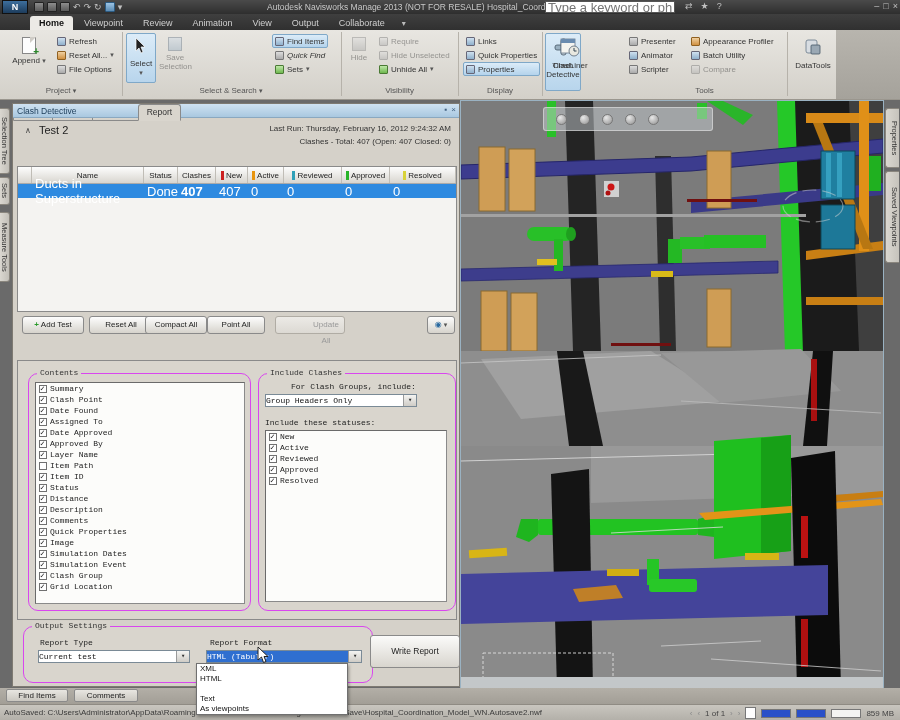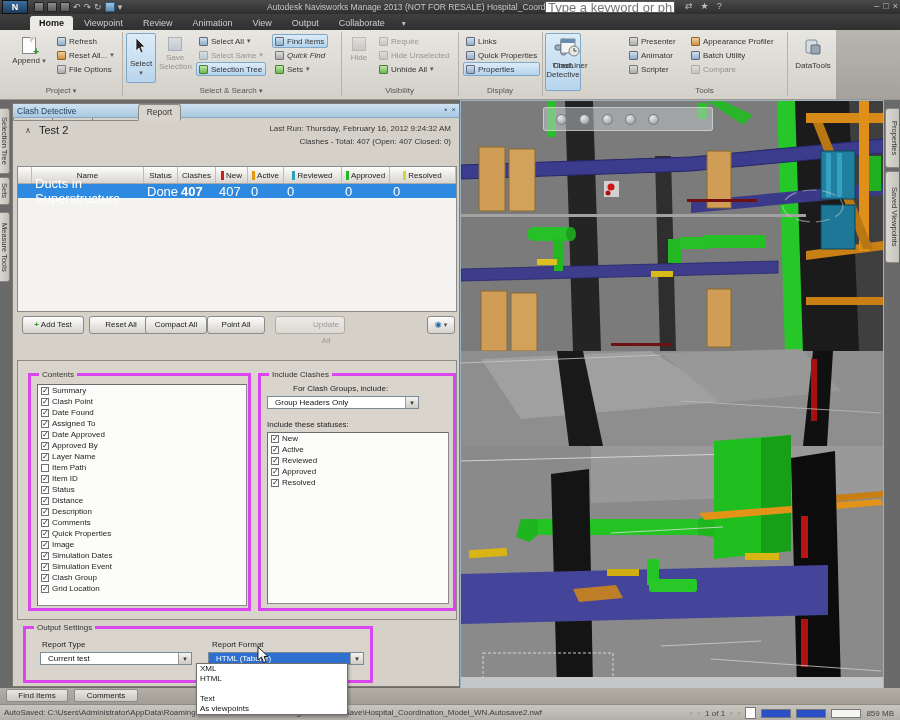--- a/index.html
+++ b/index.html
@@ -70,29 +70,29 @@
   .btn { position:absolute; height:18px; background:linear-gradient(#fdfdfd,#d6d3cc); border:1px solid #8a8a8a; border-radius:3px; font-size:8px; color:#222; text-align:center; line-height:16px; }
   .btn.dis { color:#999; background:linear-gradient(#eceae6,#dcd9d3); border-color:#b0aca4; }
   .btn .bplus { color:#2a9a2a; font-weight:bold; margin-right:2px; }
 
   .cp-tabs { left:16px; top:240px; display:flex; }
   .cptab { height:17px; padding:2px 8px; font-size:8.5px; background:linear-gradient(#f2f1ee,#d4d1ca); border:1px solid #8a8a8a; border-radius:3px 3px 0 0; margin-right:-1px; color:#333; }
   .cptab.active { background:#d9d5cd; border-bottom-color:#d9d5cd; position:relative; z-index:2; }
 
   .tabpage { left:4px; top:256px; width:440px; height:260px; background:#d9d5cd; border:1px solid #8a8a8a; }
 
-  .gbox { position:absolute; border:3px solid #d946ef; border-radius:0; }
+  .gbox { position:absolute; border:1px solid #d946ef; border-radius:10px;font-family:Liberation Mono, monospace; }
   .gbox .glegend { position:absolute; top:-6px; left:8px; background:#d9d5cd; padding:0 3px; font-size:8px; color:#333; }
   .listbox { position:absolute; background:#fcfcfa; border:1px solid #8a8a8a; border-top-color:#6a6a6a; border-left-color:#6a6a6a; overflow:hidden; }
   .li { display:flex; align-items:center; gap:3px; height:11px; padding-left:3px; font-size:8px; color:#222; }
   .cb { width:8px; height:8px; background:#fff; border:1px solid #707070; position:relative; flex:0 0 auto; }
   .cb.on:after { content:"\2713"; position:absolute; left:0px; top:-2px; font-size:8px; color:#222; }
   .flabel { position:absolute; font-size:8px; color:#222; }
   .combo { position:absolute; height:13px; background:#fff; border:1px solid #7a8a96; display:flex; }
-  .combo .ctext { flex:1; font-size:8px; padding:1px 7px; color:#111; white-space:nowrap; overflow:hidden; }
+  .combo .ctext { flex:1; font-size:8px; padding:1px 0; color:#111; white-space:nowrap; overflow:hidden; }
   .combo .ctext.hlsel { color:#fff; }
   .combo .carrow { width:13px; background:linear-gradient(#f4f4f2,#cfccc6); border-left:1px solid #9a9a9a; text-align:center; font-size:7px; color:#333; line-height:11px; }
 
   .write-btn { left:357px; top:531px; width:90px; height:33px; background:linear-gradient(#fbfbfa,#d8d5ce); border:1px solid #8a8a8a; border-radius:3px; font-size:8.5px; text-align:center; line-height:31px; }
 
   
   .dropdown { left:196px; top:663px; width:152px; background:#fff; border:1px solid #707070; z-index:60; box-shadow:1px 2px 3px rgba(0,0,0,.35); }
   .ditem { height:10px; font-size:8px; padding:0 3px; color:#111; line-height:10px; white-space:nowrap; }
   .ditem.on { color:#fff; }
 
@@ -187,36 +187,20 @@
     <div class="abs bigbtn hl" style="left:126px;top:3px;width:30px;height:50px;">
       <svg class="bicon" width="14" height="18" viewBox="0 0 14 18">
           <path d="M2,1 L2,14 L5,11 L7,16 L9,15 L7,10 L11,10 Z" fill="#222" stroke="#fff" stroke-width="0.7"></path>
         </svg>
       <span>Select</span><br><span class="dd">▾</span>
     </div>
     <div class="abs bigbtn dis" style="left:158px;top:3px;width:34px;height:50px;">
       <div class="bicon" style="width:14px;height:14px;background:linear-gradient(#ccd8e4,#9ab0c4);border:1px solid #678;"></div>
       <span style="white-space:pre-line;">Save
 Selection</span>
-    </div>
-    <div class="abs" style="left:196px;top:4px;">
-      <div class="smallbtn">
-          <span class="ic"></span>
-          <span>Select All</span> 
-          <span class="dd">▾</span>
-        </div>
-      <div class="smallbtn dis">
-          <span class="ic"></span>
-          <span>Select Same</span> 
-          <span class="dd">▾</span>
-        </div>
-      <div class="smallbtn hl">
-          <span class="ic green"></span>
-          <span>Selection Tree</span>
-        </div>
     </div>
     <div class="abs" style="left:272px;top:4px;">
       <div class="smallbtn hl">
           <span class="ic"></span>
           <span>Find Items</span>
         </div>
       <div class="smallbtn">
           <span class="ic gray"></span>
           <span style="font-style:italic;">Quick Find</span>
         </div>
@@ -636,20 +620,21 @@
       <div class="combo" style="left:14px;top:23px;width:152px;">
         <span class="ctext">Current test</span>
         <span class="carrow">▾</span>
       </div>
       <span class="flabel" style="left:186px;top:11px;">Report Format</span>
       <div class="combo" style="left:182px;top:23px;width:156px;">
         <span class="ctext hlsel" style="background-color: rgb(47, 111, 208);">HTML (Tabular)</span>
         <span class="carrow">▾</span>
       </div>
     </div>
+    <div class="abs write-btn">Write Report</div>
   </div>
 
   <div class="abs bottombar">
     <div class="dock-btn" style="left:6px;width:62px;">Find Items</div>
     <div class="dock-btn" style="left:74px;width:64px;">Comments</div>
   </div>
   <div class="abs statusbar">
     <div class="abs autosave">AutoSaved: C:\Users\Administrator\AppData\Roaming\Autodesk Navisworks Manage 2013\AutoSave\Hospital_Coordination_Model_WN.Autosave2.nwf</div>
     <div class="abs sb-right">
       <span class="navg">‹</span>

